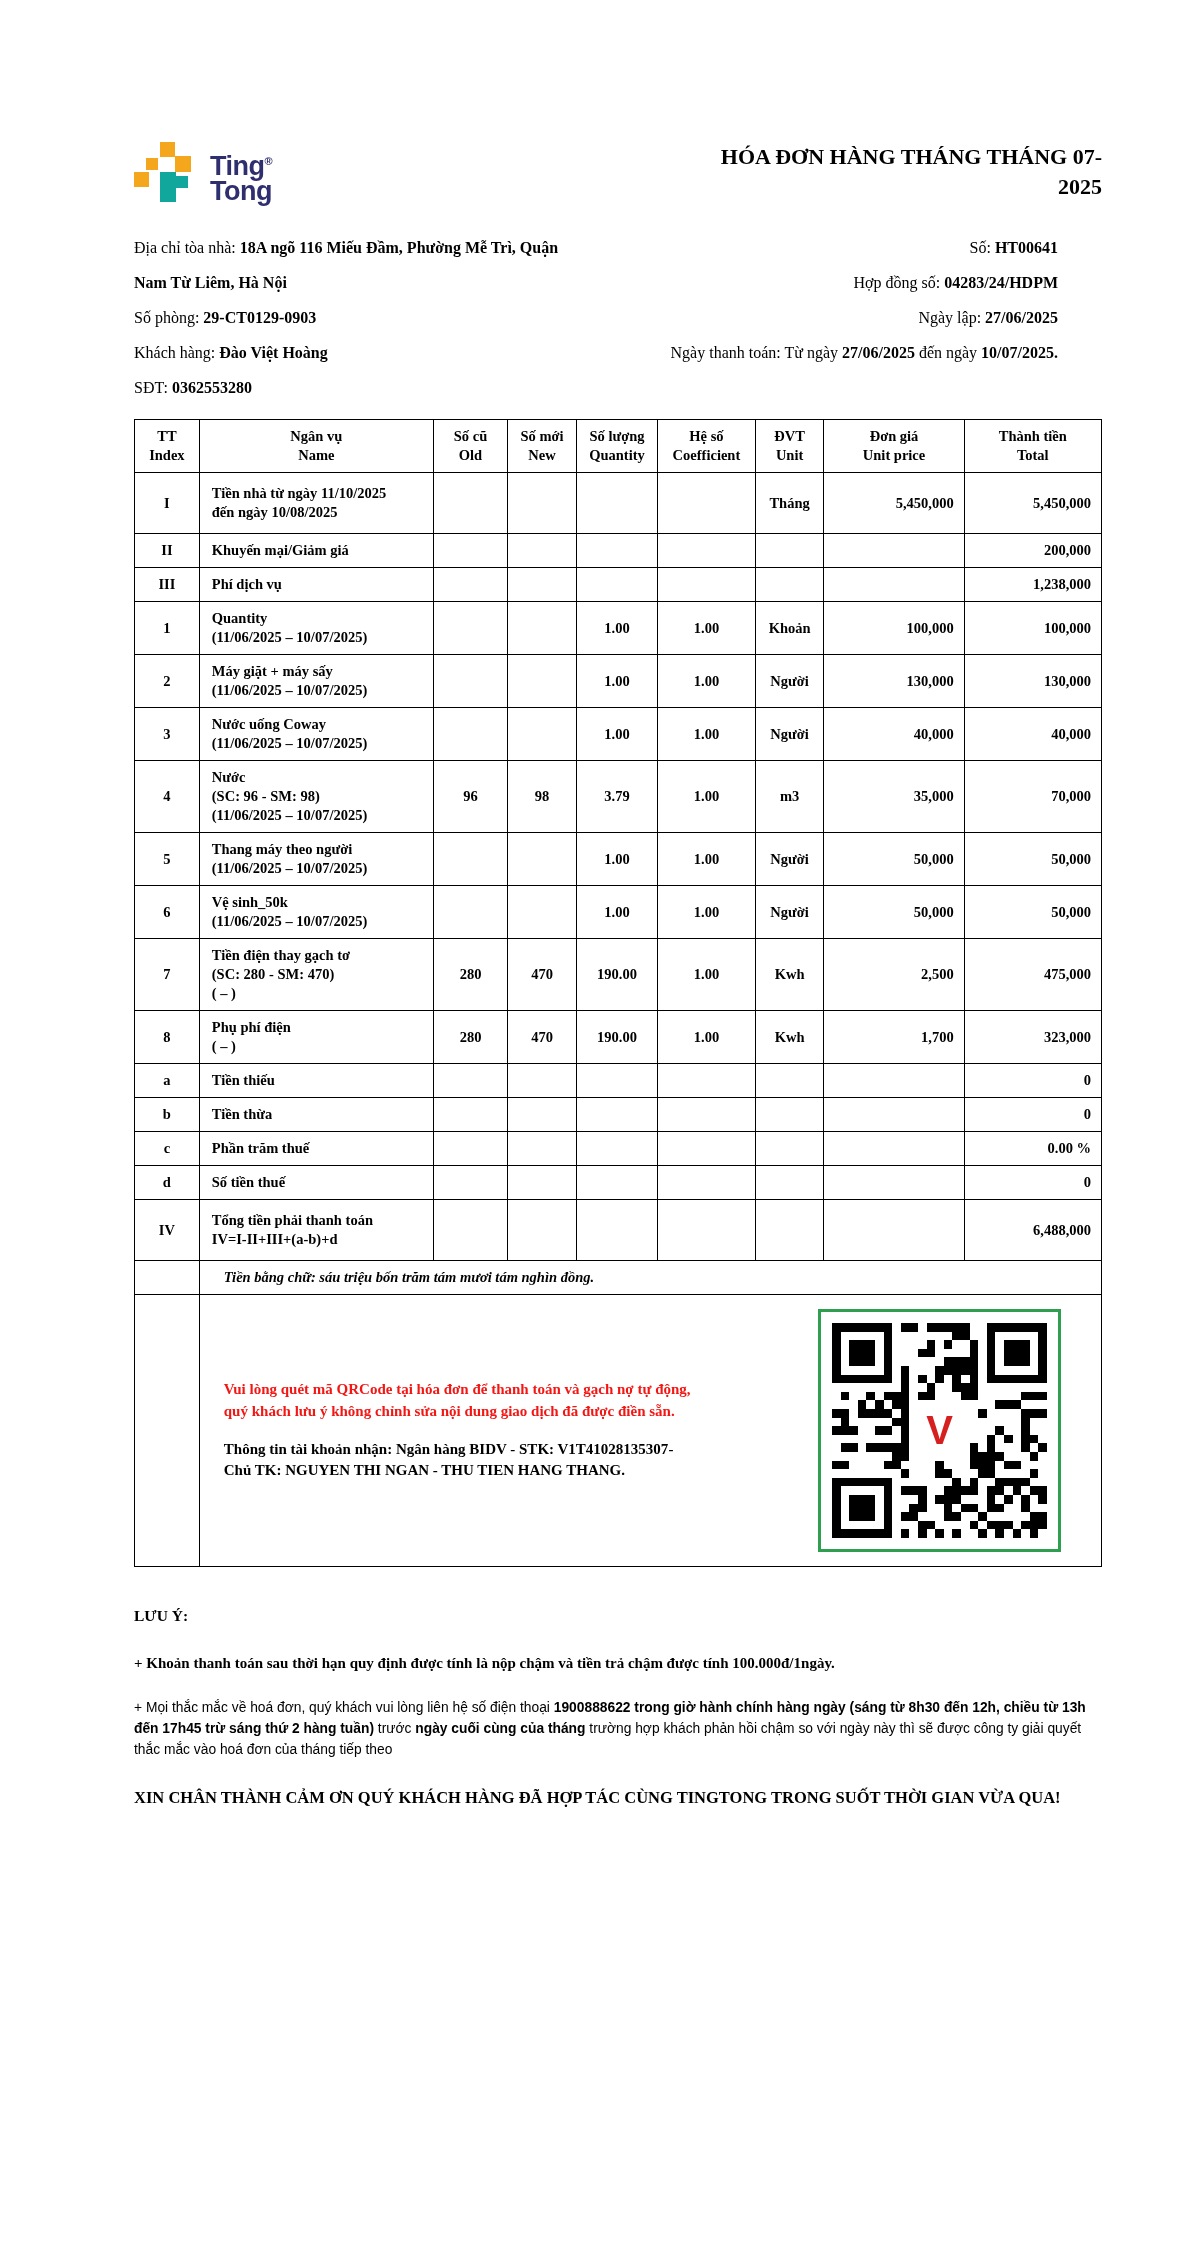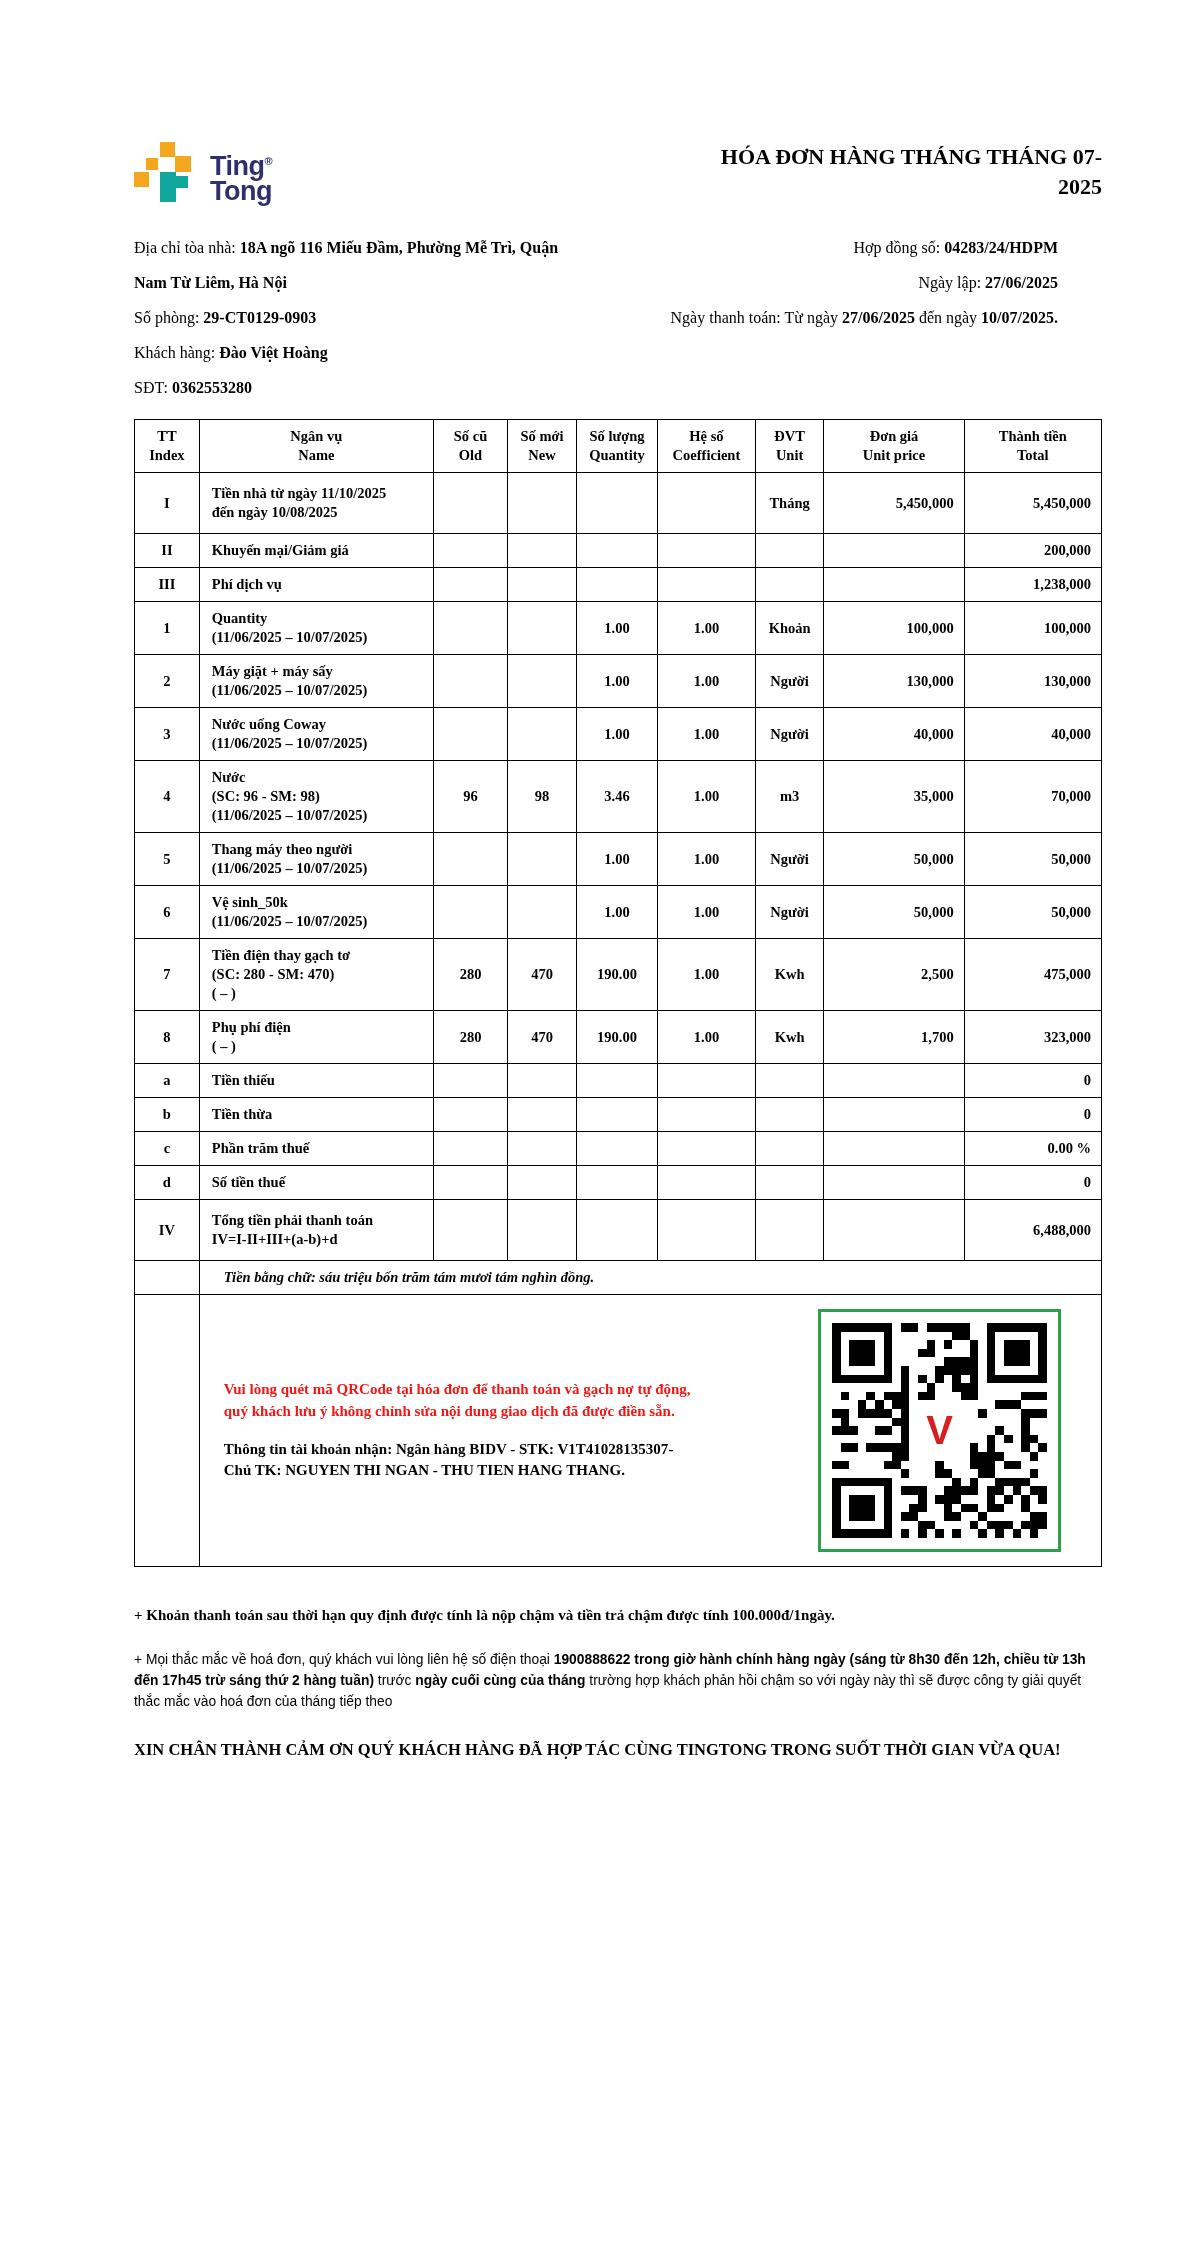--- a/index.html
+++ b/index.html
@@ -83,20 +83,21 @@
   </div>
 
   <div class="info">
     <div class="info-left">
       <p><span>Địa chỉ tòa nhà: </span><span class="b">18A ngõ 116 Miếu Đầm, Phường Mễ Trì, Quận Nam Từ Liêm, Hà Nội</span></p>
       <p><span>Số phòng: </span><span class="b">29-CT0129-0903</span></p>
       <p><span>Khách hàng: </span><span class="b">Đào Việt Hoàng</span></p>
       <p><span>SĐT: </span><span class="b">0362553280</span></p>
     </div>
     <div class="info-right">
+      <p><span>Số: </span><span class="b">HT00641</span></p>
       <p><span>Hợp đồng số: </span><span class="b">04283/24/HDPM</span></p>
       <p><span>Ngày lập: </span><span class="b">27/06/2025</span></p>
       <p><span>Ngày thanh toán: Từ ngày </span><span class="b">27/06/2025</span><span> đến ngày </span><span class="b">10/07/2025.</span></p>
     </div>
   </div>
 
   <table class="inv">
     <colgroup>
       <col style="width:6.7%">
         <col style="width:24.2%">
@@ -233,21 +234,21 @@
         </tr>
         <tr>
           <td class="ci">4</td>
           <td class="cn">
             <div>Nước</div>
             <div>(SC: 96 - SM: 98)</div>
             <div>(11/06/2025 – 10/07/2025)</div>
           </td>
           <td class="cc">96</td>
           <td class="cc">98</td>
-          <td class="cc">3.46</td>
+          <td class="cc">3.79</td>
           <td class="cc">1.00</td>
           <td class="cc">m3</td>
           <td class="cr">35,000</td>
           <td class="cr">70,000</td>
         </tr>
         <tr>
           <td class="ci">5</td>
           <td class="cn">
             <div>Thang máy theo người</div>
             <div>(11/06/2025 – 10/07/2025)</div>
@@ -571,18 +572,19 @@
                 </svg>
               <div class="qr-logo">V</div>
             </div>
           </div>
         </td>
       </tr>
     </tbody>
   </table>
 
   <div class="notes">
+    <p class="heading">LƯU Ý:</p>
     <p class="note1">+ Khoản thanh toán sau thời hạn quy định được tính là nộp chậm và tiền trả chậm được tính 100.000đ/1ngày.</p>
     <p class="note2"><span>+ Mọi thắc mắc về hoá đơn, quý khách vui lòng liên hệ số điện thoại </span><span class="b">1900888622 trong giờ hành chính hàng ngày (sáng từ 8h30 đến 12h, chiều từ 13h đến 17h45 trừ sáng thứ 2 hàng tuần)</span><span> trước </span><span class="b">ngày cuối cùng của tháng</span><span> trường hợp khách phản hồi chậm so với ngày này thì sẽ được công ty giải quyết thắc mắc vào hoá đơn của tháng tiếp theo</span></p>
     <p class="thanks">XIN CHÂN THÀNH CẢM ƠN QUÝ KHÁCH HÀNG ĐÃ HỢP TÁC CÙNG TINGTONG TRONG SUỐT THỜI GIAN VỪA QUA!</p>
   </div>
 
 </div>
 
 </body></html>

